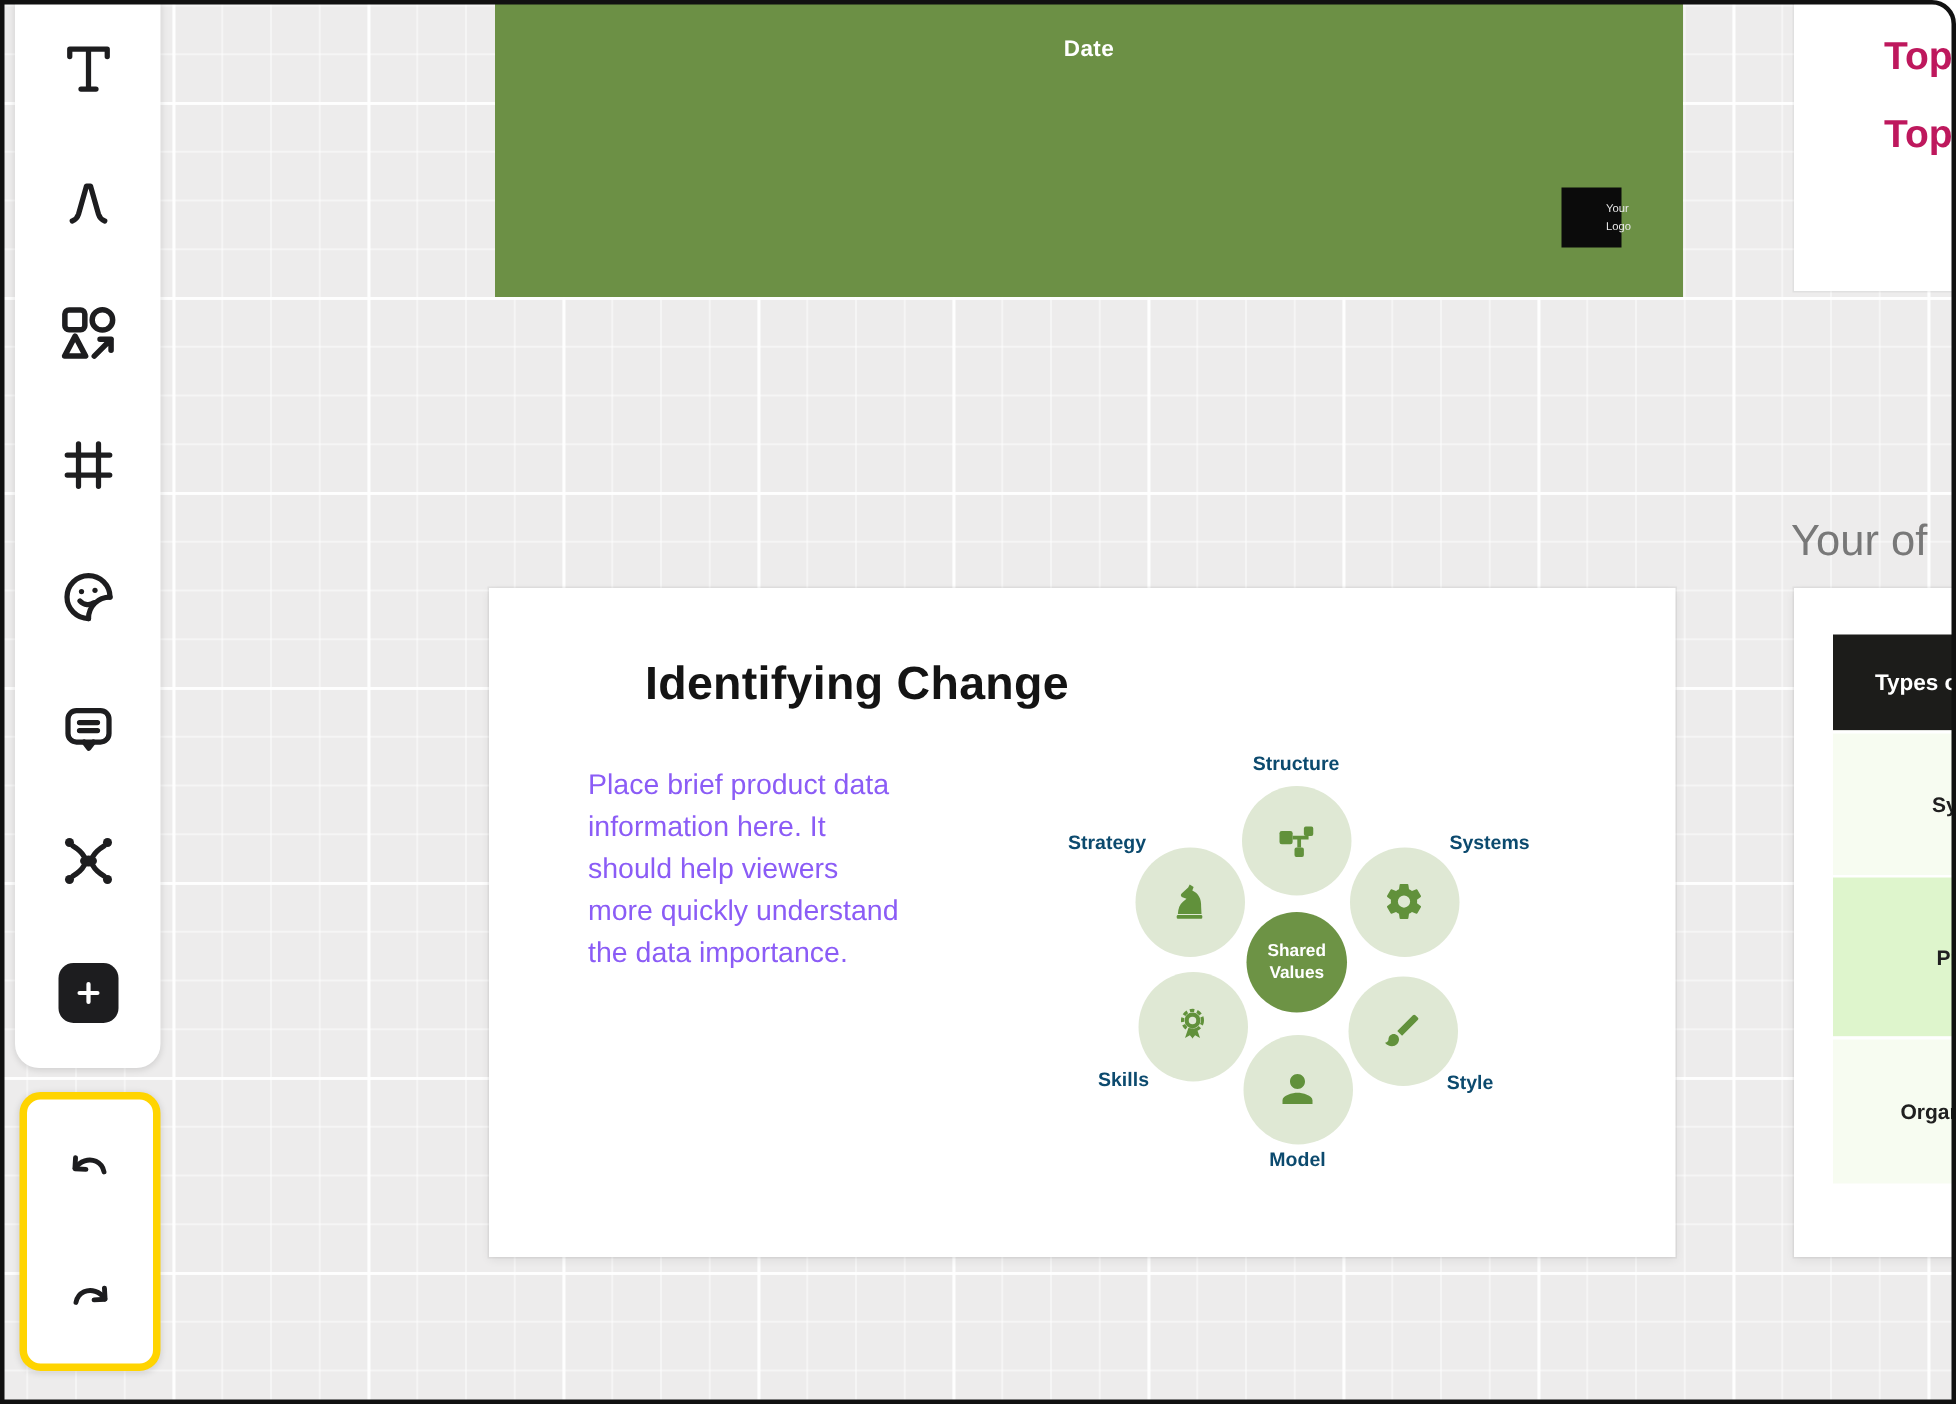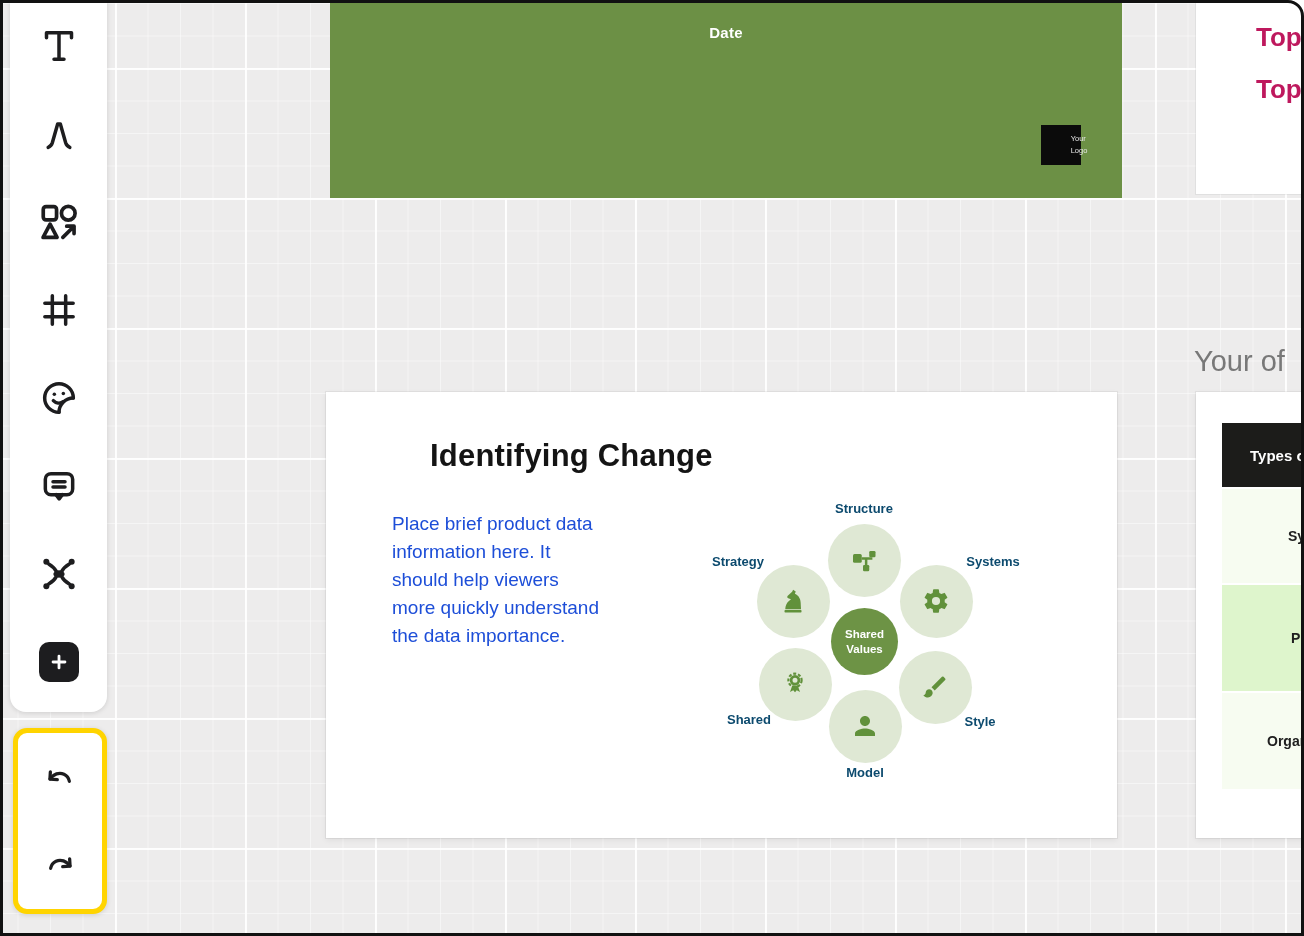--- a/index.html
+++ b/index.html
@@ -37,21 +37,21 @@
   .slide{ position:absolute; background:#fff; box-shadow:0 0 0 1px rgba(0,0,0,.05), 0 2px 6px rgba(0,0,0,.07); }
   .slide-date{ left:330px; top:0; width:792px; height:198px; background:#6c9045; box-shadow:none; }
   .slide-date-title{ position:absolute; left:0; right:0; top:24px; text-align:center; color:#fff; font-weight:bold; font-size:15px; letter-spacing:.3px; }
   .logo-box{ position:absolute; left:711px; top:125px; width:40px; height:40px; background:#0b0b0b; color:#e8e8e8;
     font-size:7.5px; line-height:1.6; display:flex; align-items:center; justify-content:center; text-align:left; white-space:pre-line;padding-left:36px; }
 
   .canvas-label{ position:absolute; color:#787878; font-size:29px; font-weight:400; white-space:nowrap; }
 
   .slide-main{ left:326px; top:392px; width:791px; height:446px; }
   .slide-main-title{ position:absolute; left:64px; top:46px; font-size:31px; font-weight:bold; color:#141414; letter-spacing:.2px;margin-left:40px; }
-  .slide-main-body{ position:absolute; left:66px; top:118px; font-size:19px; line-height:28px; color:#1d4ed8; white-space:pre-line; }
+  .slide-main-body{ position:absolute; left:66px; top:118px; font-size:19px; line-height:28px; color:#8b5cf6; white-space:pre-line; }
 
   
   .node{ position:absolute; width:73px; height:73px; border-radius:50%; background:#dfe8d4; display:flex; align-items:center; justify-content:center; }
   .node svg{ fill:#61913b; }
   .node-label{ position:absolute; transform:translateX(-50%); font-size:13px; font-weight:bold; color:#0c4a6e; white-space:nowrap; }
   .center-circle{ position:absolute; left:505px; top:216px; width:67px; height:67px; border-radius:50%; background:#6d9345;
     display:flex; align-items:center; justify-content:center; text-align:center; color:#fff; font-size:11.5px; font-weight:bold; line-height:1.3; padding:8px; }
 
   
   .slide-topics{ left:1196px; top:0; width:120px; height:194px; box-shadow:0 0 0 1px rgba(0,0,0,.05); }
@@ -132,21 +132,21 @@
       </svg>
     </div>
 
     <div class="center-circle">
       <span>Shared Values</span>
     </div>
 
     <div class="node-label" style="left:538px; top:109px;">Structure</div>
     <div class="node-label" style="left:412px; top:162px;">Strategy</div>
     <div class="node-label" style="left:667px; top:162px;">Systems</div>
-    <div class="node-label" style="left:423px; top:320px;">Shared</div>
+    <div class="node-label" style="left:423px; top:320px;">Skills</div>
     <div class="node-label" style="left:654px; top:322px;">Style</div>
     <div class="node-label" style="left:539px; top:373px;">Model</div>
   </div>
 
   <div class="slide slide-types">
     <div class="ttable">
       <div class="ttable-header">
         <span>Types o</span>
       </div>
       <div class="trow pale" style="height:96px">

